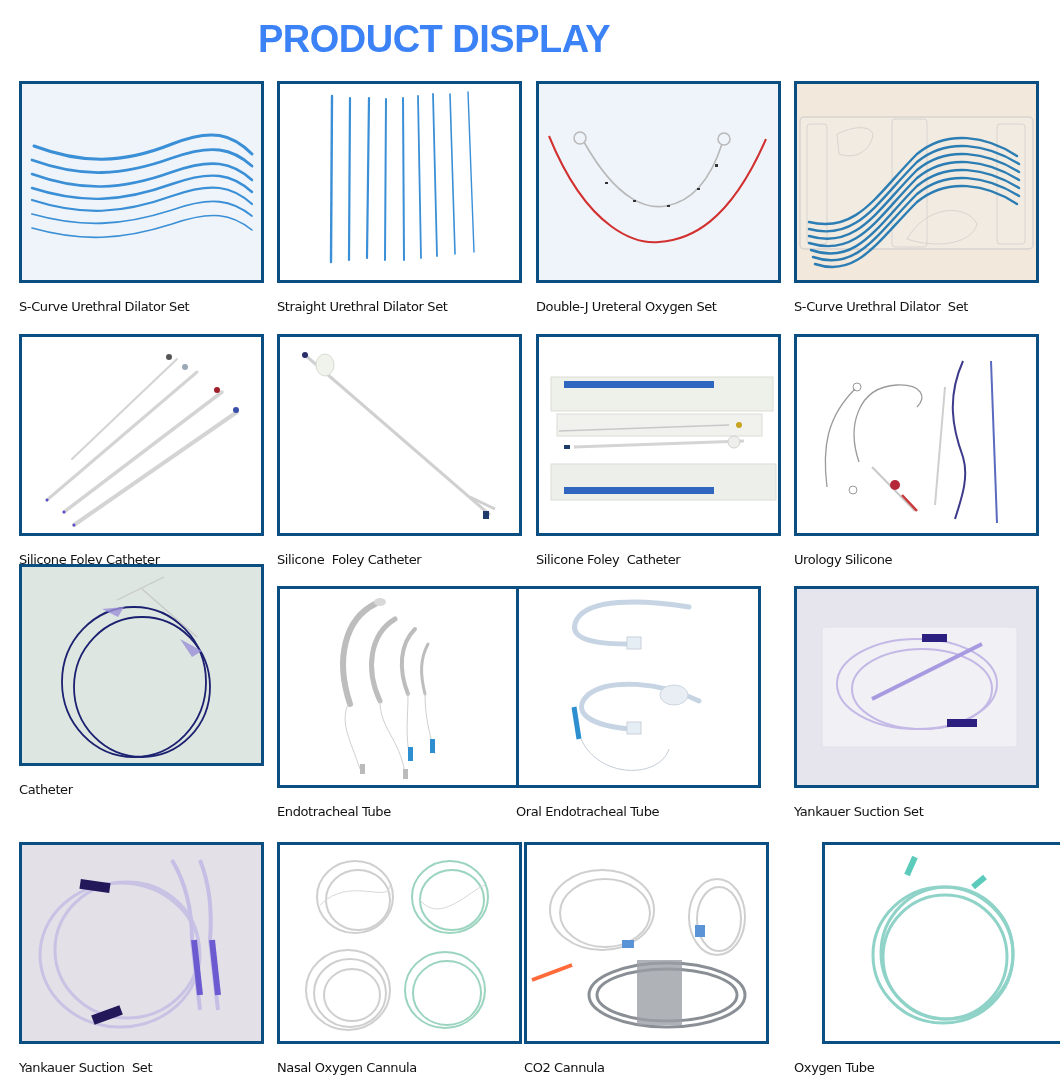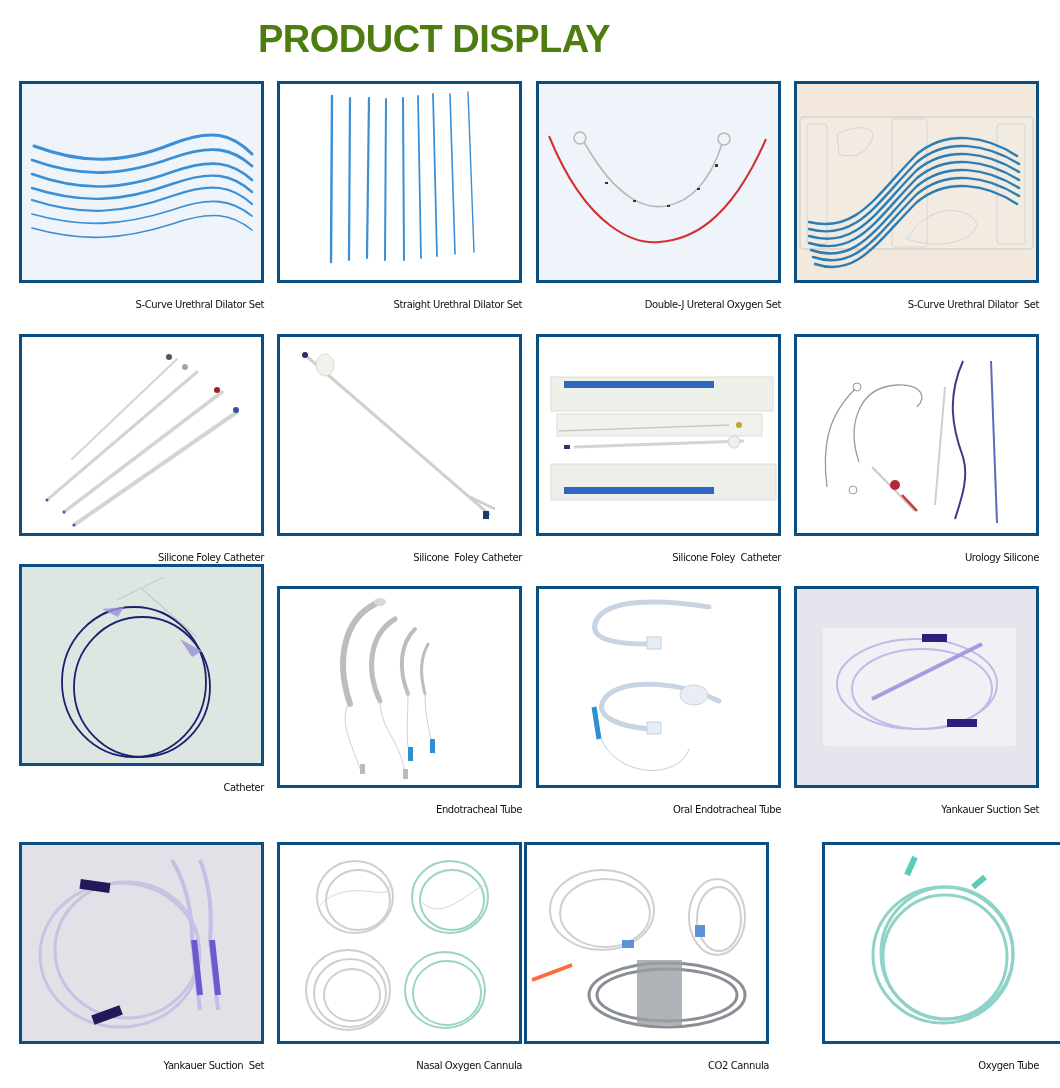--- a/index.html
+++ b/index.html
@@ -1,25 +1,25 @@
 <!DOCTYPE html>
 <html><head>
 <meta charset="utf-8">
 <style>
   html, body { margin: 0; padding: 0; background: #ffffff; }
   body { width: 1060px; height: 1088px; position: relative; overflow: hidden;
          font-family: "Liberation Sans", "DejaVu Sans", sans-serif; }
   .title { position: absolute; left: 0; top: 18px; width: 868px; text-align: center;
            font-family: "Liberation Sans", sans-serif; font-weight: bold; font-size: 38px;
-           letter-spacing: -0.5px; color: #4d7c0f; }
+           letter-spacing: -0.5px; color: #3b82f6; }
   .card { position: absolute; width: 245px; }
   .frame { position: relative; width: 239px; height: 196px; border: 3px solid #0b4f82; overflow: hidden; }
   .frame svg { position: absolute; left: 0; top: 0; width: 239px; height: 196px; }
-  .caption { position: absolute; left: 0; width: 245px; text-align: right; top: 218px;
-             font-family: "DejaVu Sans", sans-serif; font-size: 10px; color: #111;
+  .caption { position: absolute; left: 0; width: 245px; text-align: left; top: 218px;
+             font-family: "DejaVu Sans", sans-serif; font-size: 13px; color: #111;
              letter-spacing: -0.4px; white-space: pre; }
 </style>
 </head>
 <body>
 
 <div class="title">PRODUCT DISPLAY</div>
 
 <div class="card" style="left:19px;top:81px;">
   <div class="frame" style="background:#eef4f9;">
     <svg viewBox="0 0 239 196">
@@ -202,21 +202,21 @@
       <ellipse cx="100" cy="13" rx="6" ry="4" fill="#d8d8d8"></ellipse>
       <rect x="128" y="158" width="5" height="14" fill="#2e8fd0"></rect>
       <rect x="150" y="150" width="5" height="14" fill="#2e8fd0"></rect>
       <rect x="80" y="175" width="5" height="10" fill="#bbbbbb"></rect>
       <rect x="123" y="180" width="5" height="10" fill="#bbbbbb"></rect>
     </svg>
   </div>
   <div class="caption">Endotracheal Tube</div>
 </div>
 
-<div class="card" style="left:536px;top:586px;">
+<div class="card" style="left:516px;top:586px;">
   <div class="frame" style="background:#ffffff;">
     <svg viewBox="0 0 239 196">
       <g fill="none" stroke="#c6d4e4" stroke-width="5" stroke-linecap="round">
         <path d="M170 18 C120 10 70 10 58 30 C50 45 60 55 110 55"></path>
         <path d="M180 112 C140 92 90 90 70 105 C55 118 60 135 110 140"></path>
       </g>
       <rect x="108" y="48" width="14" height="12" fill="#e6eef5" stroke="#c9d2dc"></rect>
       <rect x="108" y="133" width="14" height="12" fill="#e6eef5" stroke="#c9d2dc"></rect>
       <ellipse cx="155" cy="106" rx="14" ry="10" fill="#e8eef4" stroke="#cdd6e0"></ellipse>
       <path d="M62 150 C80 190 140 190 150 160" fill="none" stroke="#c4ccd8" stroke-width="1"></path>

